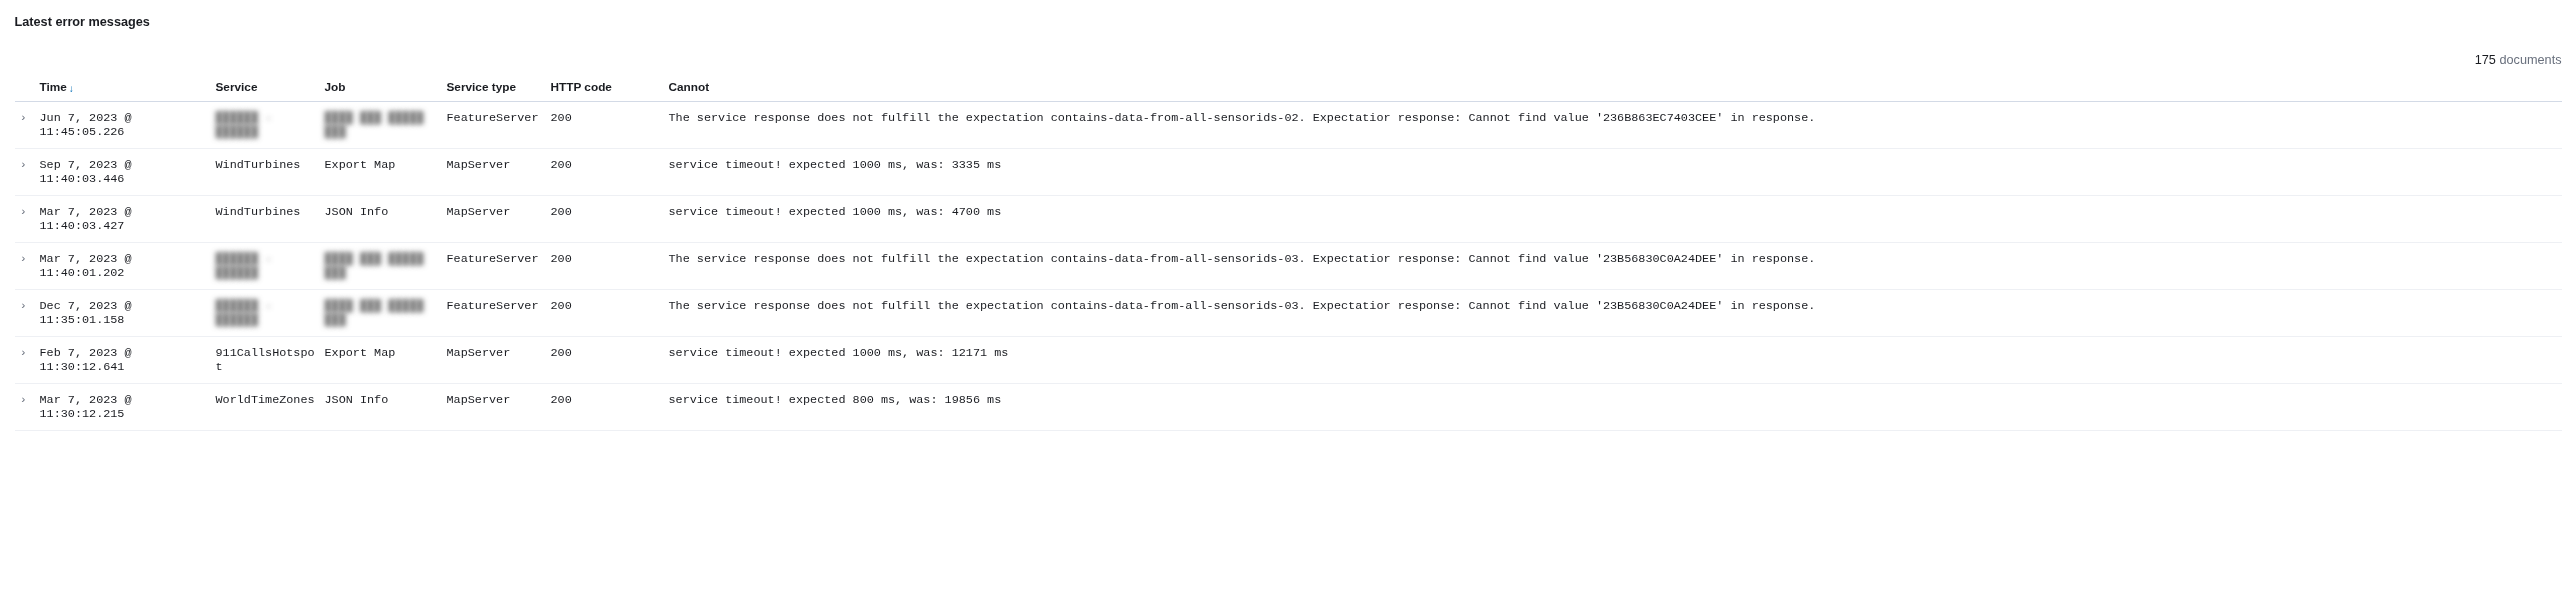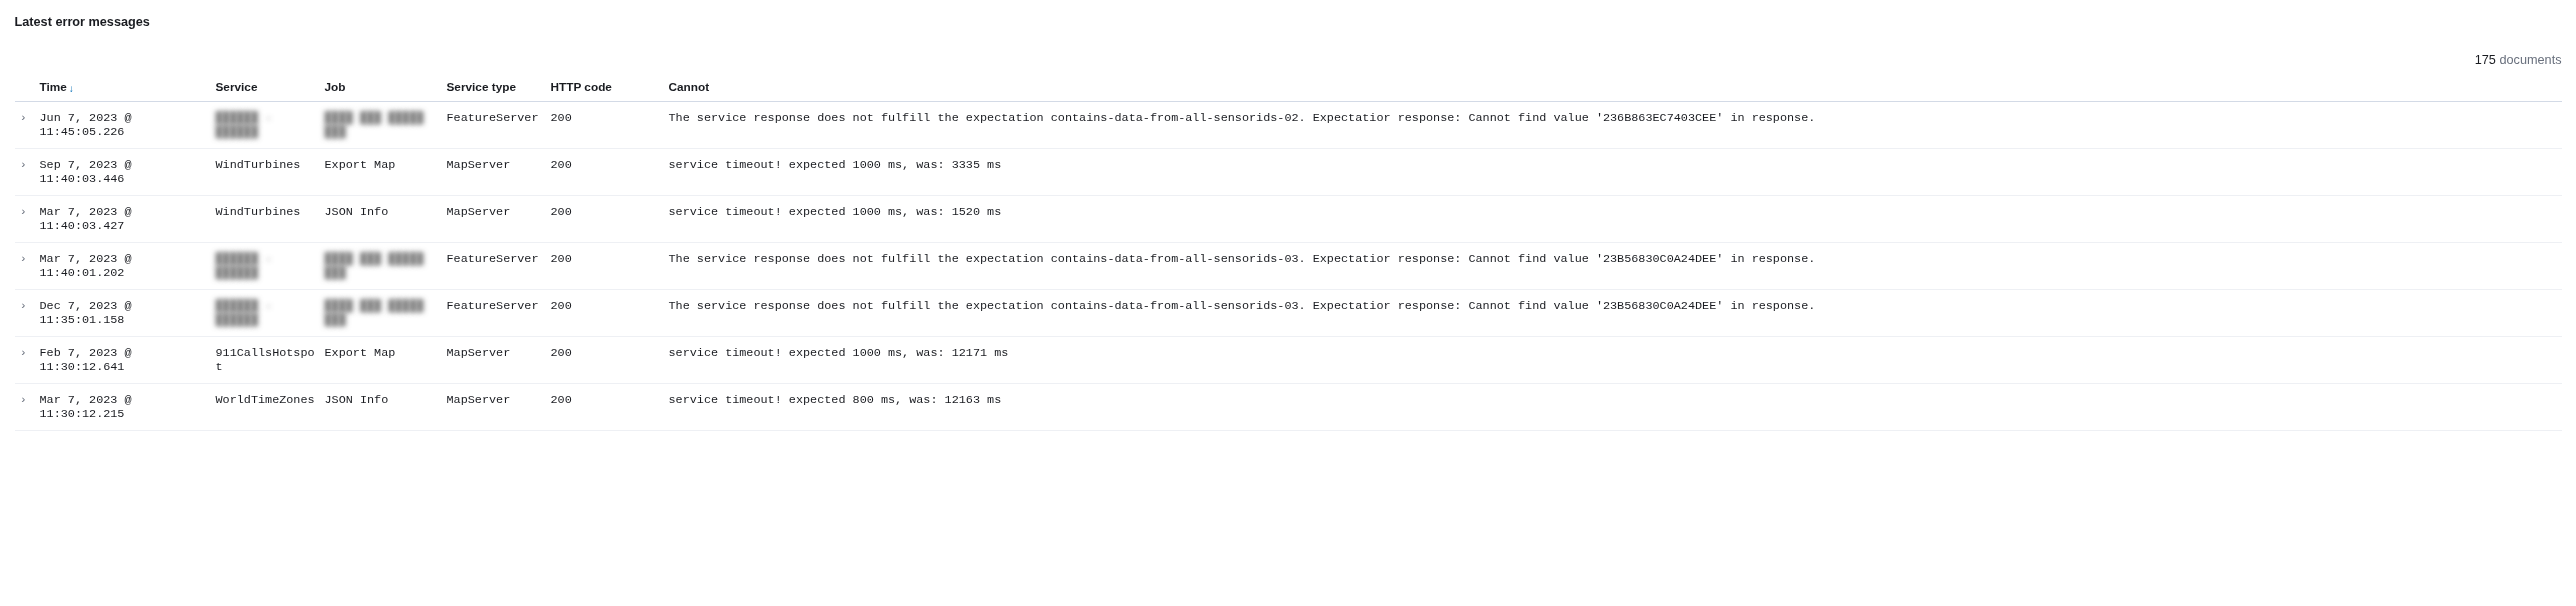--- a/index.html
+++ b/index.html
@@ -136,21 +136,21 @@
         <td>200</td>
         <td>service timeout! expected 1000 ms, was: 3335 ms</td>
       </tr>
       <tr>
         <td class="expand-cell"><span class="expand-icon">›</span></td>
         <td>Mar 7, 2023 @ 11:40:03.427</td>
         <td>WindTurbines</td>
         <td>JSON Info</td>
         <td>MapServer</td>
         <td>200</td>
-        <td>service timeout! expected 1000 ms, was: 1520 ms</td>
+        <td>service timeout! expected 1000 ms, was: 4700 ms</td>
       </tr>
       <tr>
         <td class="expand-cell"><span class="expand-icon">›</span></td>
         <td>Mar 7, 2023 @ 11:40:01.202</td>
         <td class="blurred">██████ - ██████</td>
         <td class="blurred">████ ███ █████ ███</td>
         <td>FeatureServer</td>
         <td>200</td>
         <td>The service response does not fulfill the expectation contains-data-from-all-sensorids-03. Expectatior response: Cannot find value '23B56830C0A24DEE' in response.</td>
       </tr>
@@ -172,17 +172,17 @@
         <td>200</td>
         <td>service timeout! expected 1000 ms, was: 12171 ms</td>
       </tr>
       <tr>
         <td class="expand-cell"><span class="expand-icon">›</span></td>
         <td>Mar 7, 2023 @ 11:30:12.215</td>
         <td>WorldTimeZones</td>
         <td>JSON Info</td>
         <td>MapServer</td>
         <td>200</td>
-        <td>service timeout! expected 800 ms, was: 12163 ms</td>
+        <td>service timeout! expected 800 ms, was: 19856 ms</td>
       </tr>
     </tbody>
 </table>
 
 
 </body></html>

